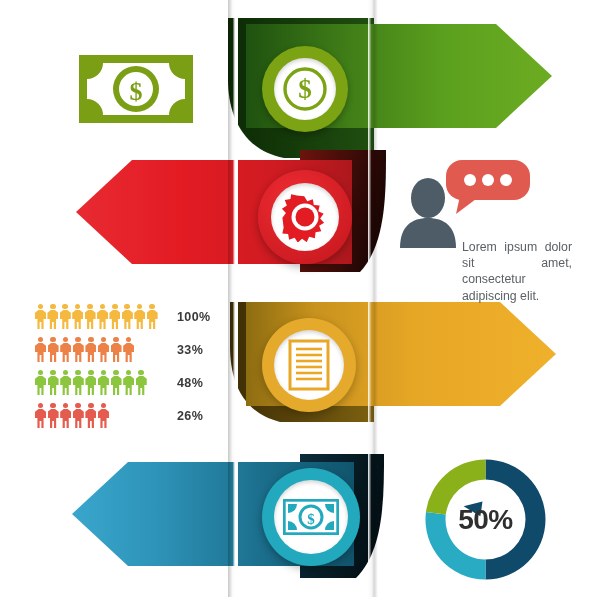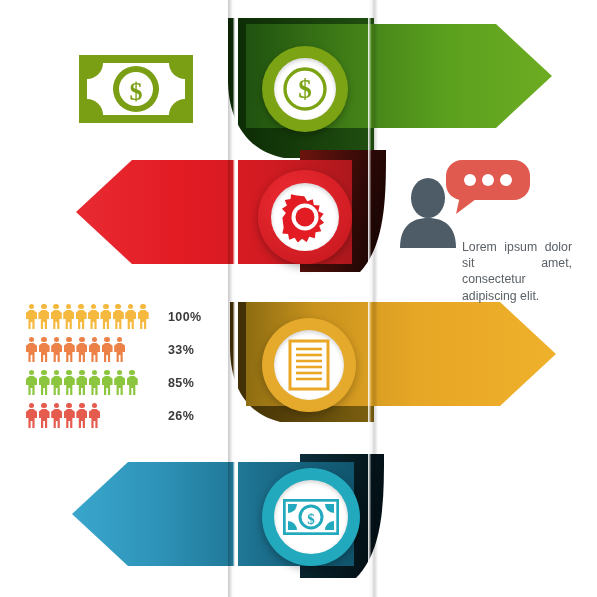--- a/index.html
+++ b/index.html
@@ -27,21 +27,21 @@
   .arrow-left{
     clip-path:polygon(56px 0, 100% 0, 100% 100%, 56px 100%, 0 50%);
   }
 
   
   .disc{position:absolute;border-radius:50%;z-index:5;display:flex;align-items:center;justify-content:center;}
   .disc .inner{border-radius:50%;background:#fff;display:flex;align-items:center;justify-content:center;
     box-shadow:0 2px 4px rgba(0,0,0,.18) inset;}
 
   
-  #people{position:absolute;left:26px;top:300px;width:200px;z-index:7;}
+  #people{position:absolute;left:35px;top:300px;width:200px;z-index:7;}
   .prow{display:flex;align-items:center;height:33px;}
   .figs{display:flex;width:124px;}
   .fig{width:11px;height:26px;margin-right:1.6px;position:relative;}
   .fig .head{position:absolute;left:2.6px;top:0;width:5.6px;height:5.6px;border-radius:50%;background:inherit;}
   .fig .body{position:absolute;left:0;top:6.4px;width:11px;height:19.6px;background:inherit;
      clip-path:polygon(32% 0,68% 0,100% 14%,100% 46%,78% 46%,78% 100%,58% 100%,58% 62%,42% 62%,42% 100%,22% 100%,22% 46%,0 46%,0 14%);}
   .plabel{font-size:12.5px;font-weight:bold;color:#3a3a3a;letter-spacing:.4px;margin-left:18px;}
 
   
   #textblock{position:absolute;left:398px;top:160px;width:175px;z-index:7;}
@@ -281,21 +281,21 @@
           </div>
           <div class="fig" style="color: rgb(140, 198, 62); background: transparent;">
             <div class="head" style="background: rgb(140, 198, 62);"></div>
             <div class="body" style="background: rgb(140, 198, 62);"></div>
           </div>
           <div class="fig" style="color: rgb(140, 198, 62); background: transparent;">
             <div class="head" style="background: rgb(140, 198, 62);"></div>
             <div class="body" style="background: rgb(140, 198, 62);"></div>
           </div>
         </div>
-        <div class="plabel">85%</div>
+        <div class="plabel">48%</div>
       </div>
       <div class="prow">
         <div class="figs">
           <div class="fig" style="color: rgb(229, 91, 77); background: transparent;">
             <div class="head" style="background: rgb(229, 91, 77);"></div>
             <div class="body" style="background: rgb(229, 91, 77);"></div>
           </div>
           <div class="fig" style="color: rgb(229, 91, 77); background: transparent;">
             <div class="head" style="background: rgb(229, 91, 77);"></div>
             <div class="body" style="background: rgb(229, 91, 77);"></div>
@@ -341,16 +341,27 @@
           <path d="M51,5 h-9 a9,9 0 0 0 9,9 z" fill="#22a9bd"></path>
           <path d="M5,31 h9 a9,9 0 0 0 -9,-9 z" fill="#22a9bd"></path>
           <path d="M51,31 h-9 a9,9 0 0 1 9,-9 z" fill="#22a9bd"></path>
           <circle cx="28" cy="18" r="11" fill="none" stroke="#22a9bd" stroke-width="3"></circle>
           <text x="28" y="25" text-anchor="middle" font-family="Liberation Serif, serif" font-size="15" font-weight="bold" fill="#22a9bd">$</text>
         </svg>
       </div>
     </div>
   </div>
 
+  <div id="donut">
+    <svg width="135" height="135" viewBox="0 0 135 135">
+      <g id="donutSlices">
+          <path d="M67.5,7.5 A60,60 0 0 1 67.5,127.5 L67.5,107.5 A40,40 0 0 0 67.5,27.5 Z" fill="#0f4a6b"></path>
+          <path d="M67.5,127.5 A60,60 0 0 1 7.973117921131326,59.98000598614177 L27.815411947420884,62.486670657427844 A40,40 0 0 0 67.5,107.5 Z" fill="#29abc4"></path>
+          <path d="M7.973117921131326,59.98000598614177 A60,60 0 0 1 67.49999999999999,7.5 L67.49999999999999,27.5 A40,40 0 0 0 27.815411947420884,62.486670657427844 Z" fill="#8ab01a"></path>
+        </g>
+      <polygon id="donutArrow" points="62,50 62,65 44,57.5" fill="#0f4a6b" transform="rotate(8 67.5 67.5)"></polygon>
+    </svg>
+    <div id="donutLabel">50%</div>
+  </div>
 
   <div class="spine left"></div>
   <div class="spine right"></div>
 </div>
 
 </body></html>

